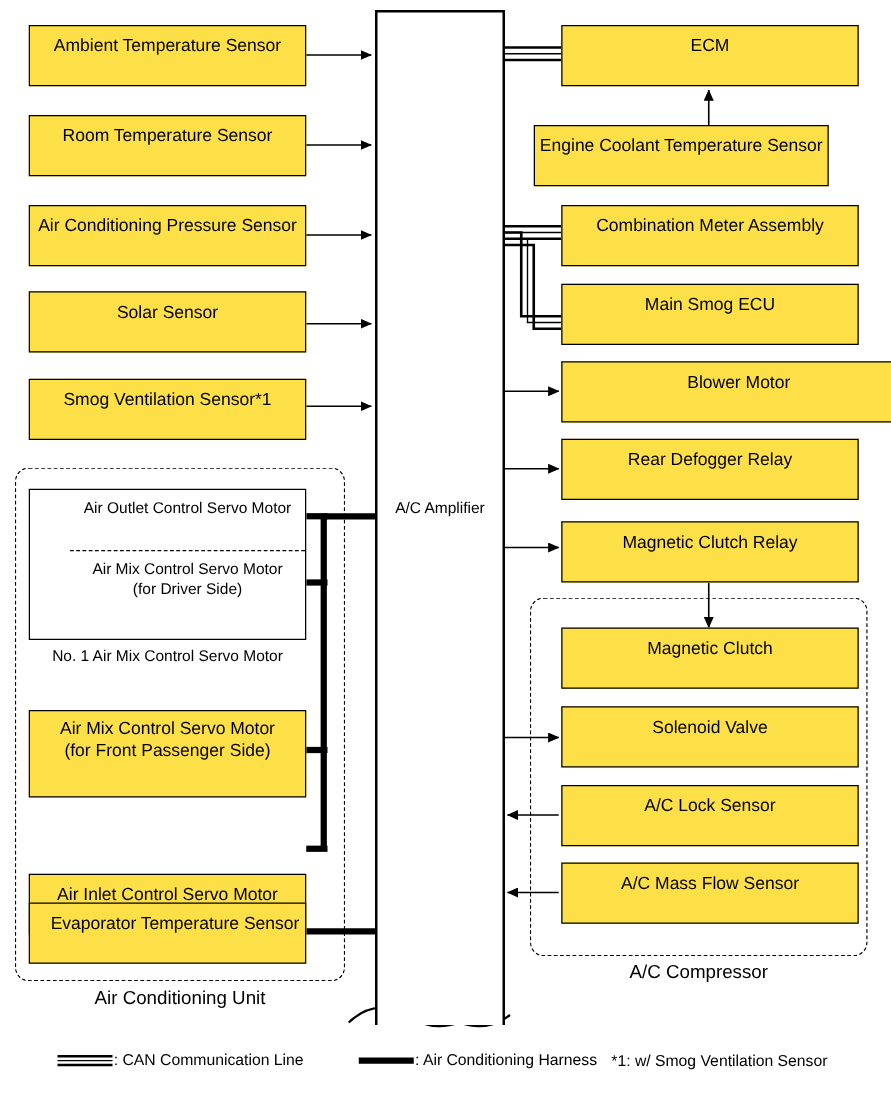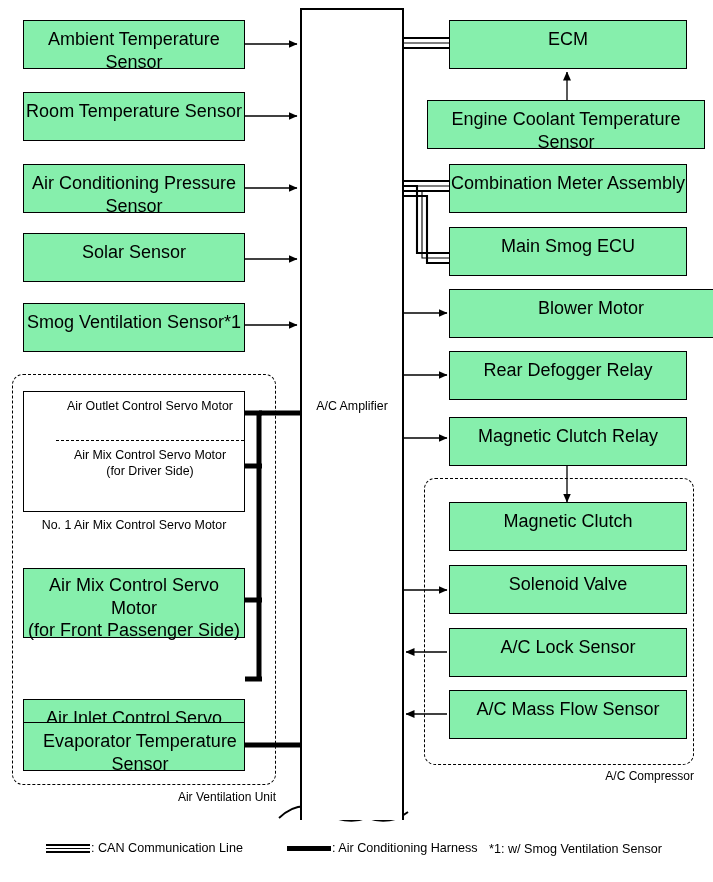--- a/index.html
+++ b/index.html
@@ -18,23 +18,23 @@
   svg.wires{
     position:absolute;
     left:0; top:0;
     width:713px; height:882px;
     pointer-events:none;
   }
   .box{
     position:absolute;
     box-sizing:border-box;
     border:1.6px solid #000;
-    background:#86efac;
-    text-align:center;
-    font-size:18px;
+    background:#fde047;
+    text-align:center;
+    font-size:14px;
     line-height:1.25;
     padding-top:7px;
     z-index:5;
   }
   .box.two-line{padding-top:5px;}
   .bus{
     position:absolute;
     box-sizing:border-box;
     border-left:2px solid #000;
     border-right:2px solid #000;
@@ -52,22 +52,22 @@
   .dashgroup{
     position:absolute;
     box-sizing:border-box;
     border:1.7px dashed #000;
     border-radius:11px;
     background:transparent;
     z-index:2;
   }
   .group-caption{
     position:absolute;
-    font-size:12px;
-    text-align:right;
+    font-size:15px;
+    text-align:center;
     z-index:6;
     white-space:nowrap;
   }
   .inner-caption{
     position:absolute;
     font-size:12.4px;
     text-align:center;
     z-index:6;
     white-space:nowrap;
   }
@@ -187,21 +187,21 @@
 
   <div class="box" style="left:23px; top:92px; width:222px; height:49px;">Room Temperature Sensor</div>
 
   <div class="box" style="left:23px; top:164px; width:222px; height:49px;">Air Conditioning Pressure Sensor</div>
 
   <div class="box" style="left:23px; top:233px; width:222px; height:49px;">Solar Sensor</div>
 
   <div class="box" style="left:23px; top:303px; width:222px; height:49px;">Smog Ventilation Sensor*1</div>
 
   <div class="dashgroup" style="left:12px; top:374px; width:264px; height:411px;"></div>
-  <div class="group-caption" style="left:12px; top:790px; width:264px;">Air Ventilation Unit</div>
+  <div class="group-caption" style="left:12px; top:790px; width:264px;">Air Conditioning Unit</div>
 
   <div style="position:absolute; box-sizing:border-box; left:23px; top:391px; width:222px; height:121px;
               border:1.6px solid #000; background:#fff; z-index:5;padding-left:32px;">
     <div style="box-sizing:border-box; height:49px; border-bottom:1.6px dashed #000;
                 text-align:center; font-size:12.4px; padding-top:7px;">Air Outlet Control Servo Motor</div>
     <div style="box-sizing:border-box; height:70px; text-align:center; font-size:12.4px;
                 line-height:1.3; padding-top:6px;">
       <div>Air Mix Control Servo Motor</div>
       <div>(for Driver Side)</div>
     </div>
@@ -212,21 +212,21 @@
     <div>Air Mix Control Servo Motor</div>
     <div>(for Front Passenger Side)</div>
   </div>
 
   <div class="box" style="left:23px; top:657px; width:222px; height:49px;margin-top:42px;">Air Inlet Control Servo Motor</div>
 
   <div class="box" style="left:23px; top:722px; width:222px; height:49px;padding-left:12px;">Evaporator Temperature Sensor</div>
 
   <div class="box" style="left:449px; top:20px; width:238px; height:49px;">ECM</div>
 
-  <div class="box" style="left:427px; top:100px; width:278px; height:49px;">Engine Coolant Temperature Sensor</div>
+  <div class="box" style="left:427px; top:100px; width:236px; height:49px;">Engine Coolant Temperature Sensor</div>
 
   <div class="box" style="left:449px; top:164px; width:238px; height:49px;">Combination Meter Assembly</div>
 
   <div class="box" style="left:449px; top:227px; width:238px; height:49px;">Main Smog ECU</div>
 
   <div class="box" style="left:449px; top:289px; width:284px; height:49px;">Blower Motor</div>
 
   <div class="box" style="left:449px; top:351px; width:238px; height:49px;">Rear Defogger Relay</div>
 
   <div class="box" style="left:449px; top:417px; width:238px; height:49px;">Magnetic Clutch Relay</div>

